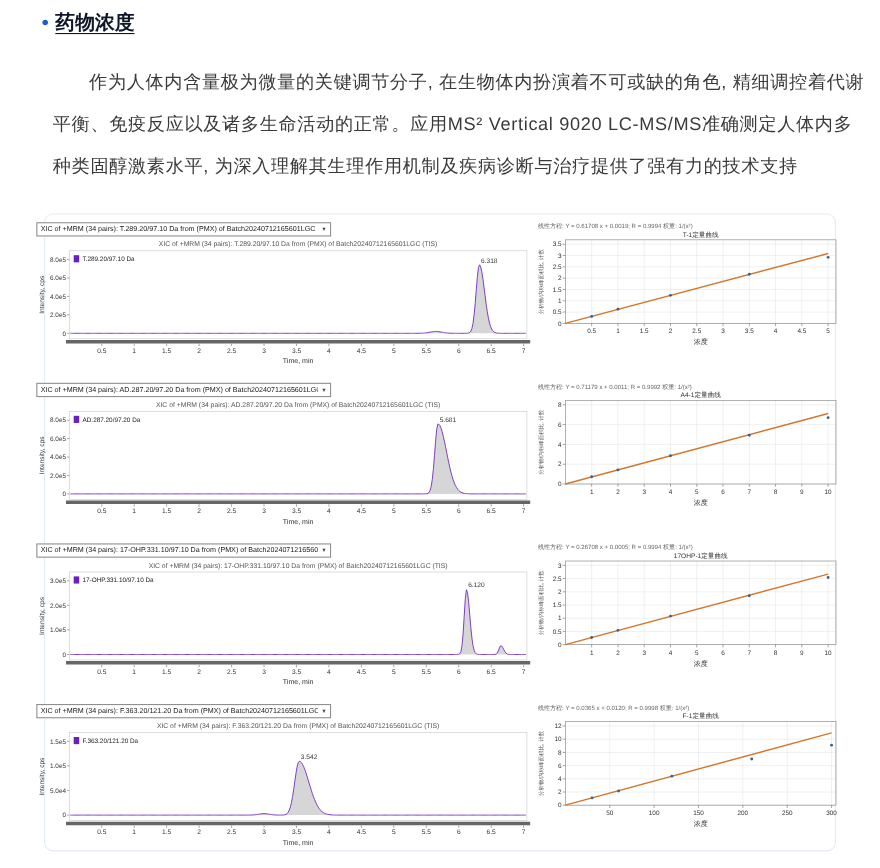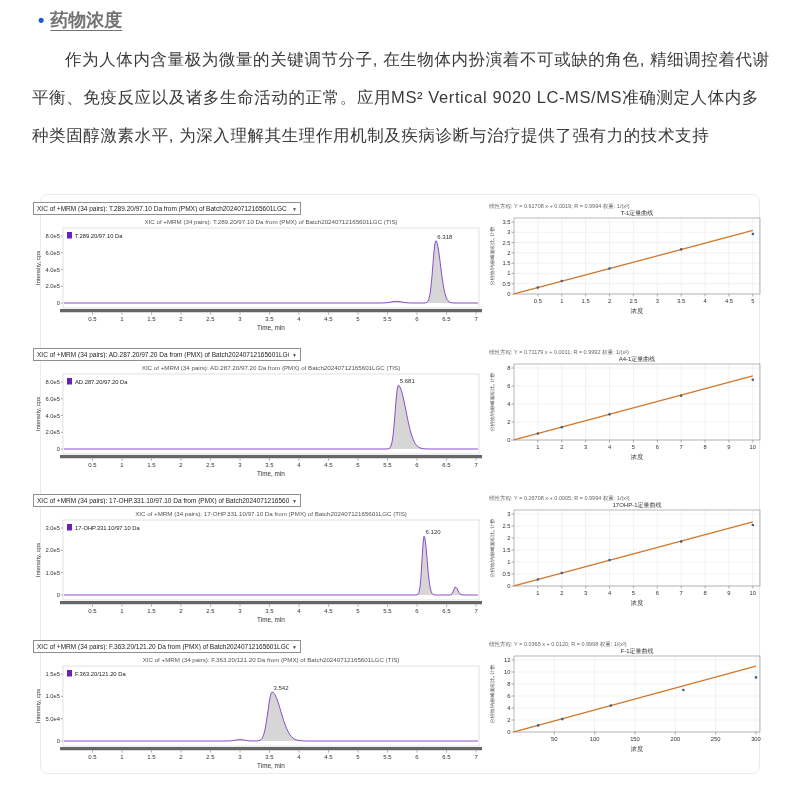--- a/index.html
+++ b/index.html
@@ -2,25 +2,25 @@
 <html><head>
 <meta charset="utf-8">
 <style>
   html,body{margin:0;padding:0;}
   body{
     width:800px;height:789px;position:relative;background:#ffffff;
     font-family:"Liberation Sans","DejaVu Sans",sans-serif;color:#333;overflow:hidden;
   }
   .heading{position:absolute;left:38px;top:8px;font-size:18px;font-weight:bold;}
   .heading .bullet{color:#2158d8;margin-right:6px;}
-  .heading .heading-text{color:#737373;text-decoration:underline;text-underline-offset:4px;}
+  .heading .heading-text{color:#0f172a;text-decoration:underline;text-underline-offset:4px;}
   .para{
     position:absolute;left:32px;top:40px;width:738px;
     font-size:16.5px;line-height:38px;color:#3a3a3a;letter-spacing:0.6px;
-    text-indent:2em;margin:0;
+    text-indent:2em;margin:16px;
   }
   .charts-card{
     position:absolute;left:40px;top:194px;width:718px;height:578px;
     border:1px solid #e3ecf4;border-radius:8px;background:#ffffff;
   }
   .fig-row{position:absolute;left:33px;width:740px;height:146px;}
   .chrom{position:absolute;left:0;top:0;width:452px;}
   .calib{position:absolute;left:455px;top:0;width:282px;}
   .dropdown{
     box-sizing:border-box;width:268px;height:13px;border:1px solid #8f8f8f;background:#fff;

